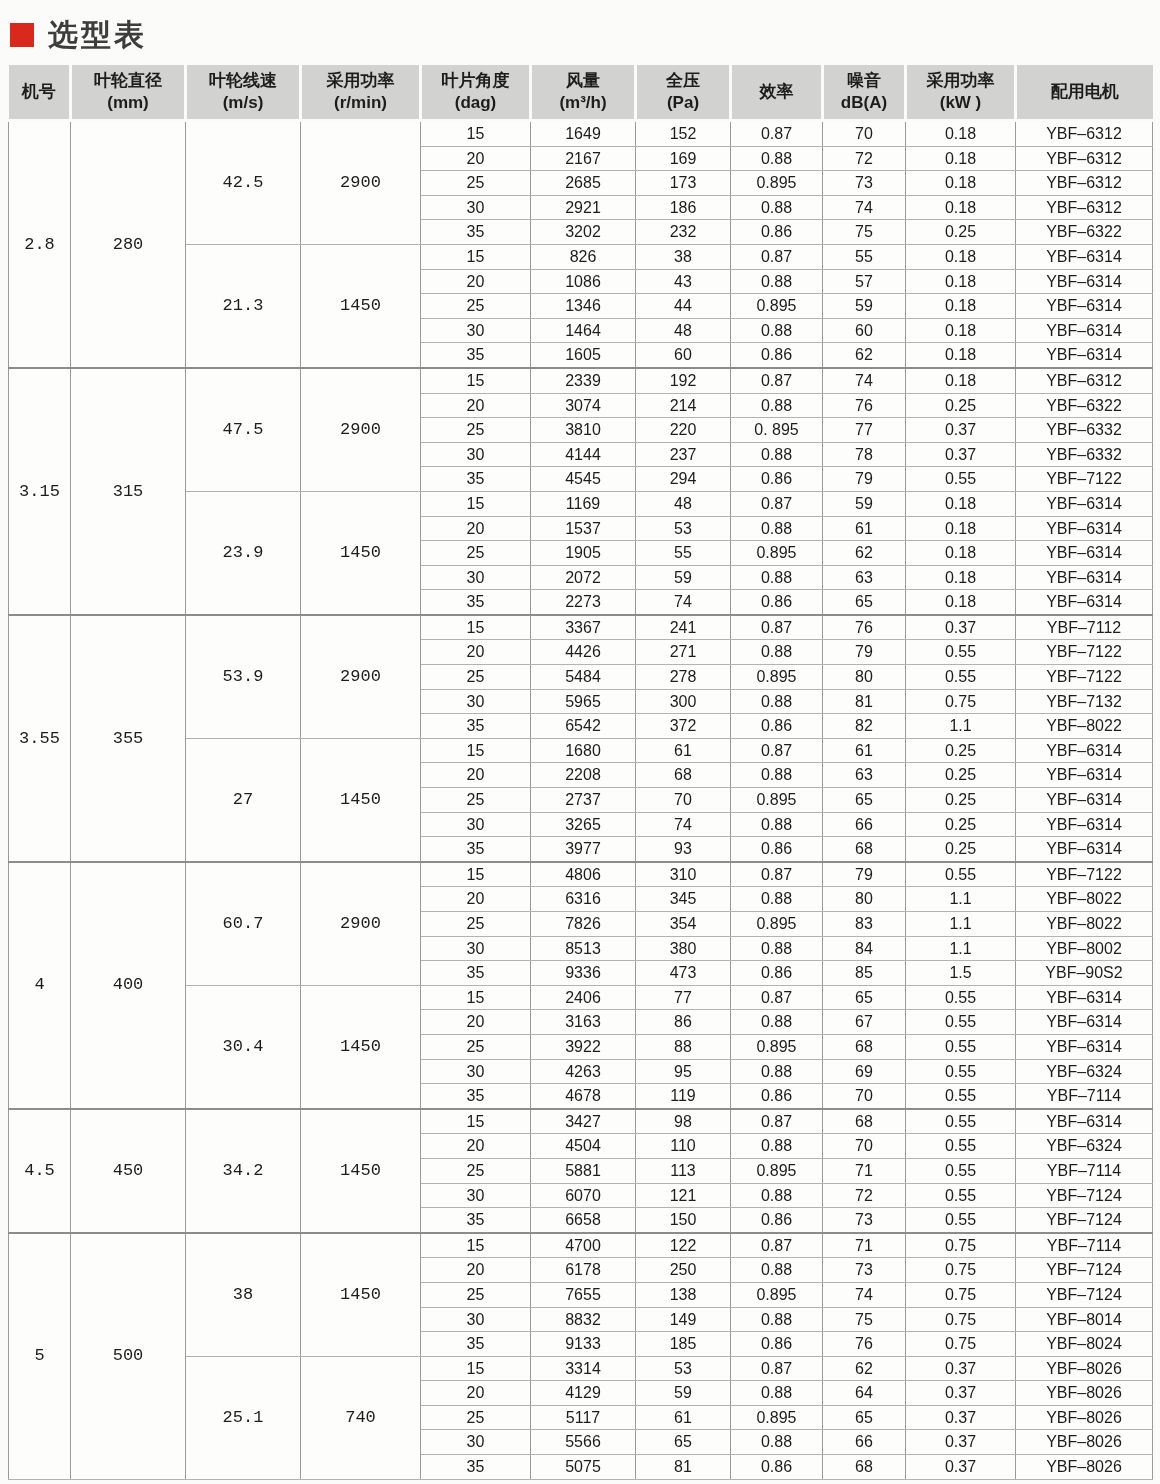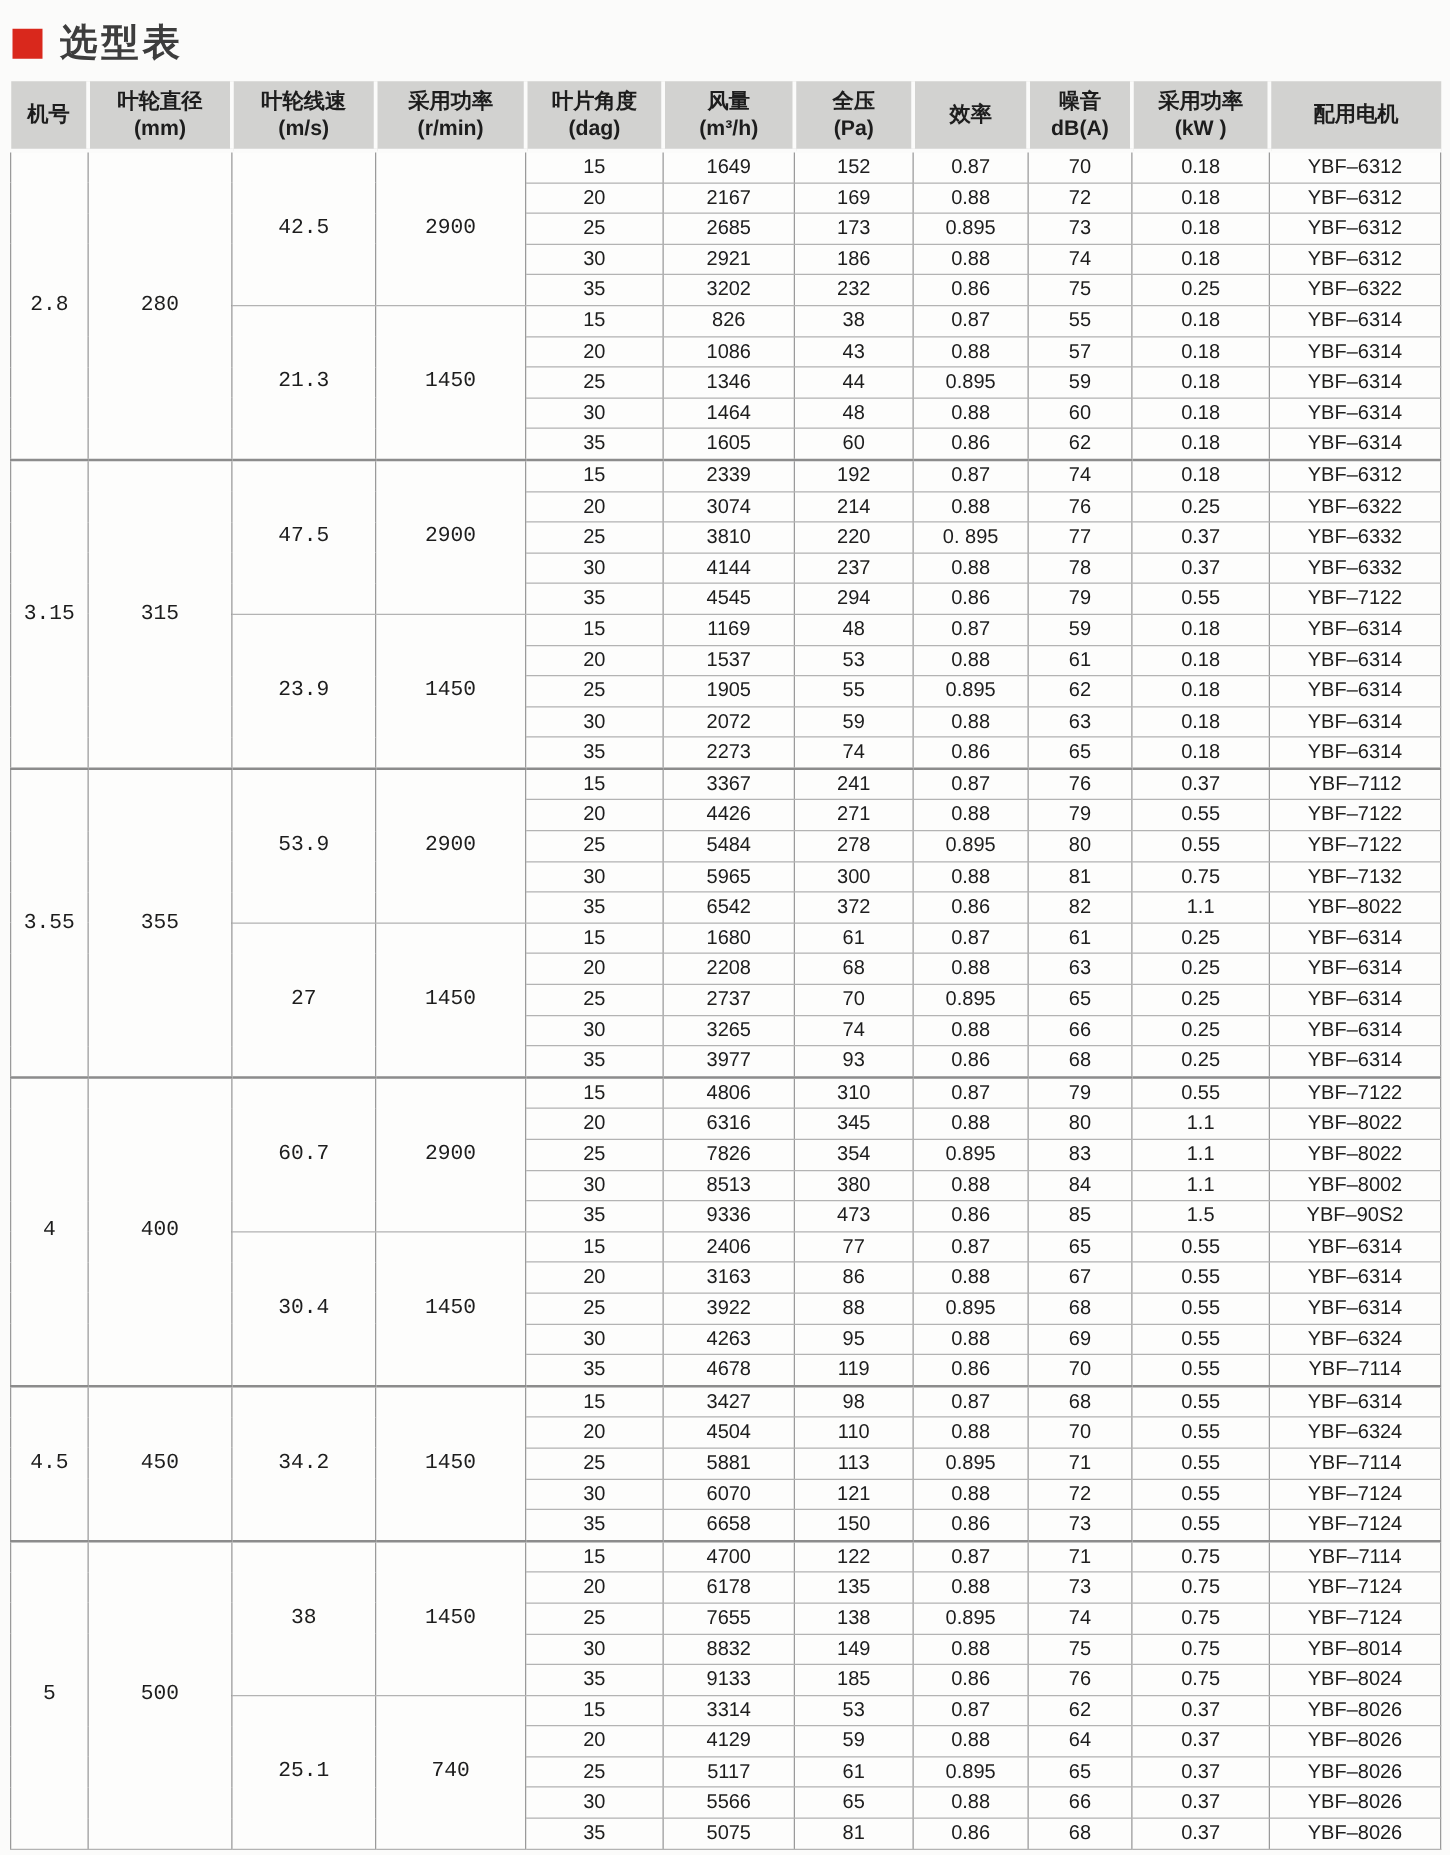--- a/index.html
+++ b/index.html
@@ -603,21 +603,21 @@
           <td>4700</td>
           <td>122</td>
           <td>0.87</td>
           <td>71</td>
           <td>0.75</td>
           <td>YBF–7114</td>
         </tr>
         <tr>
           <td>20</td>
           <td>6178</td>
-          <td>135</td>
+          <td>250</td>
           <td>0.88</td>
           <td>73</td>
           <td>0.75</td>
           <td>YBF–7124</td>
         </tr>
         <tr>
           <td>25</td>
           <td>7655</td>
           <td>138</td>
           <td>0.895</td>

